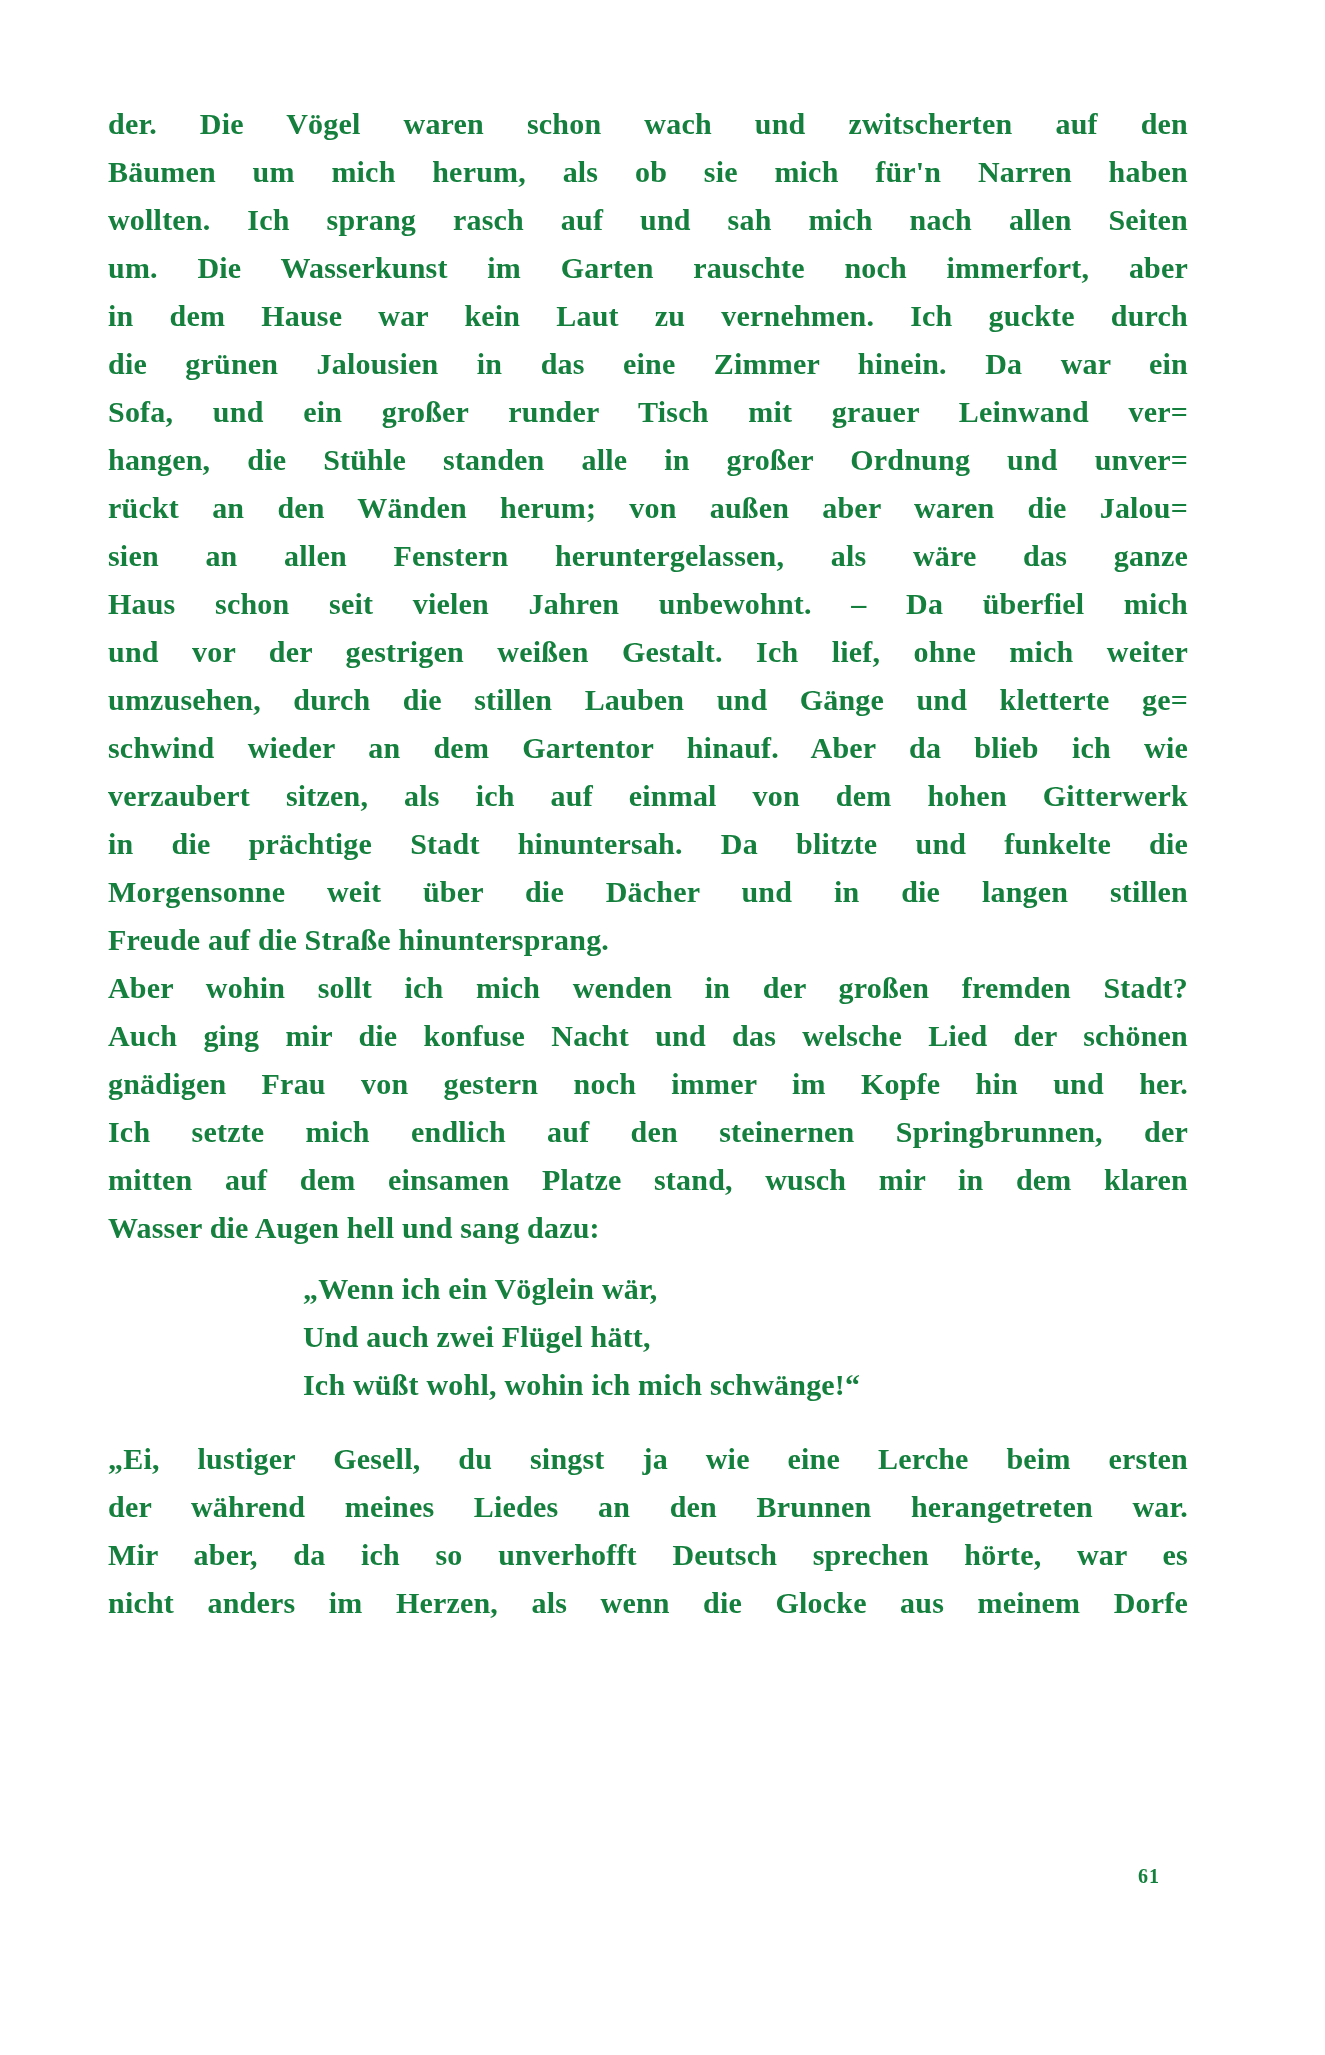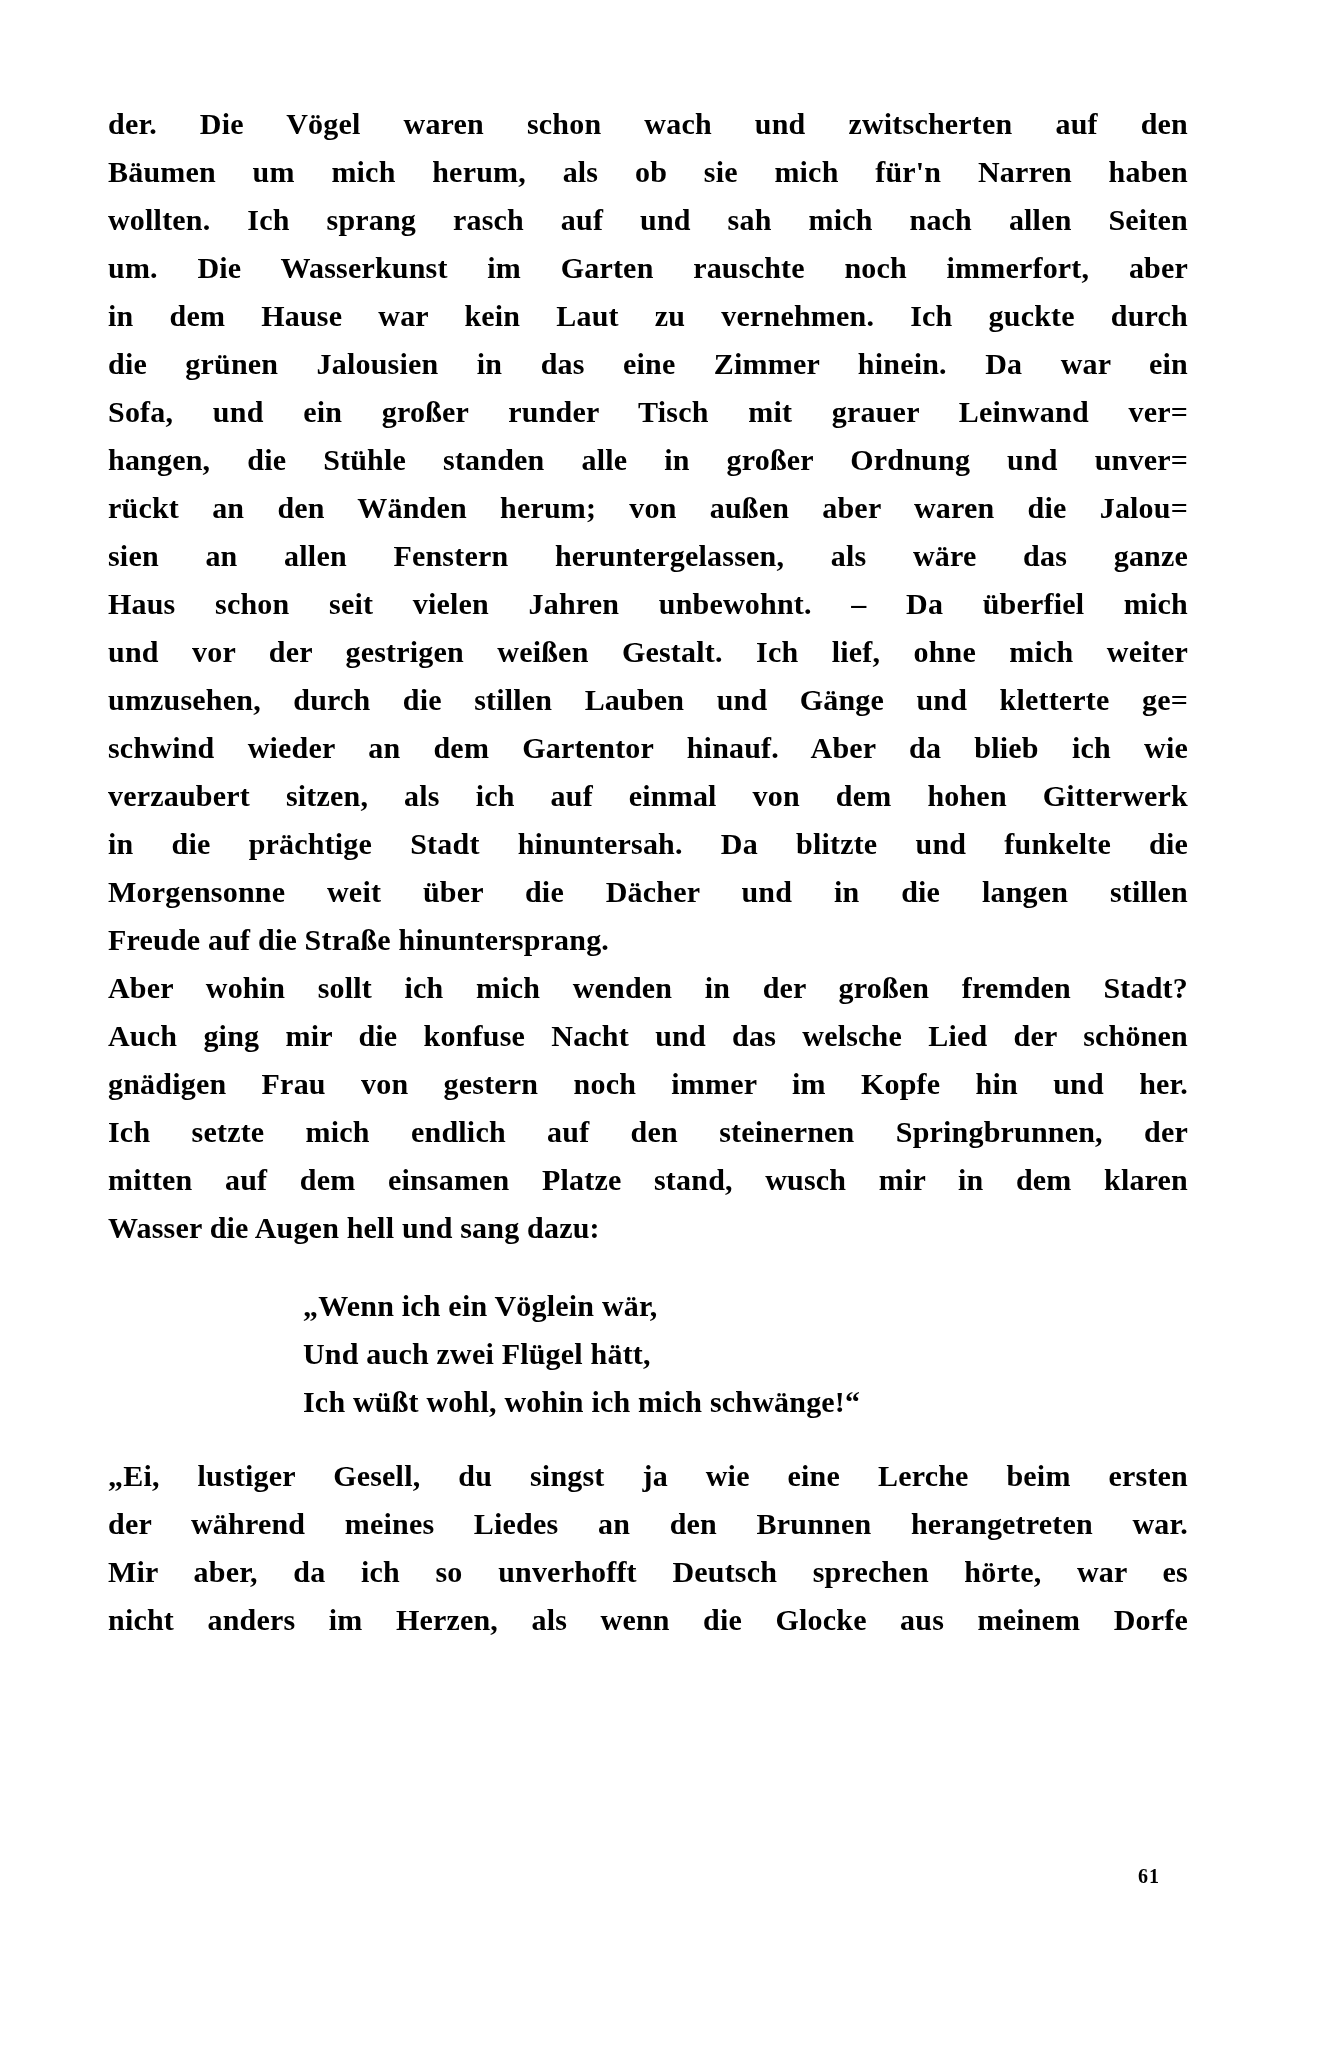--- a/index.html
+++ b/index.html
@@ -5,21 +5,21 @@
   html, body {
     margin: 0;
     padding: 0;
     background: #ffffff;
   }
   .page {
     position: relative;
     width: 1325px;
     height: 2055px;
     background: #ffffff;
-    color: #000000;
+    color: #15803d;
     font-family: "Liberation Serif", "DejaVu Serif", serif;
     font-weight: bold;
     overflow: hidden;
   }
   .text-block {
     position: absolute;
     left: 108px;
     top: 100px;
     width: 1080px;
   }
@@ -31,21 +31,21 @@
     text-align-last: justify;
     letter-spacing: 0.2px;
     white-space: normal;
   }
   
   .line.line-end {
     text-align: left;
     text-align-last: left;
   }
   .poem {
-    margin: 30px 0 26px 195px;
+    margin: 13px 0 26px 195px;
     font-family: Liberation Serif, serif;
   }
   .poem .line {
     text-align: left;
     text-align-last: left;
   }
   .page-number {
     position: absolute;
     left: 1138px;
     top: 1856px;

